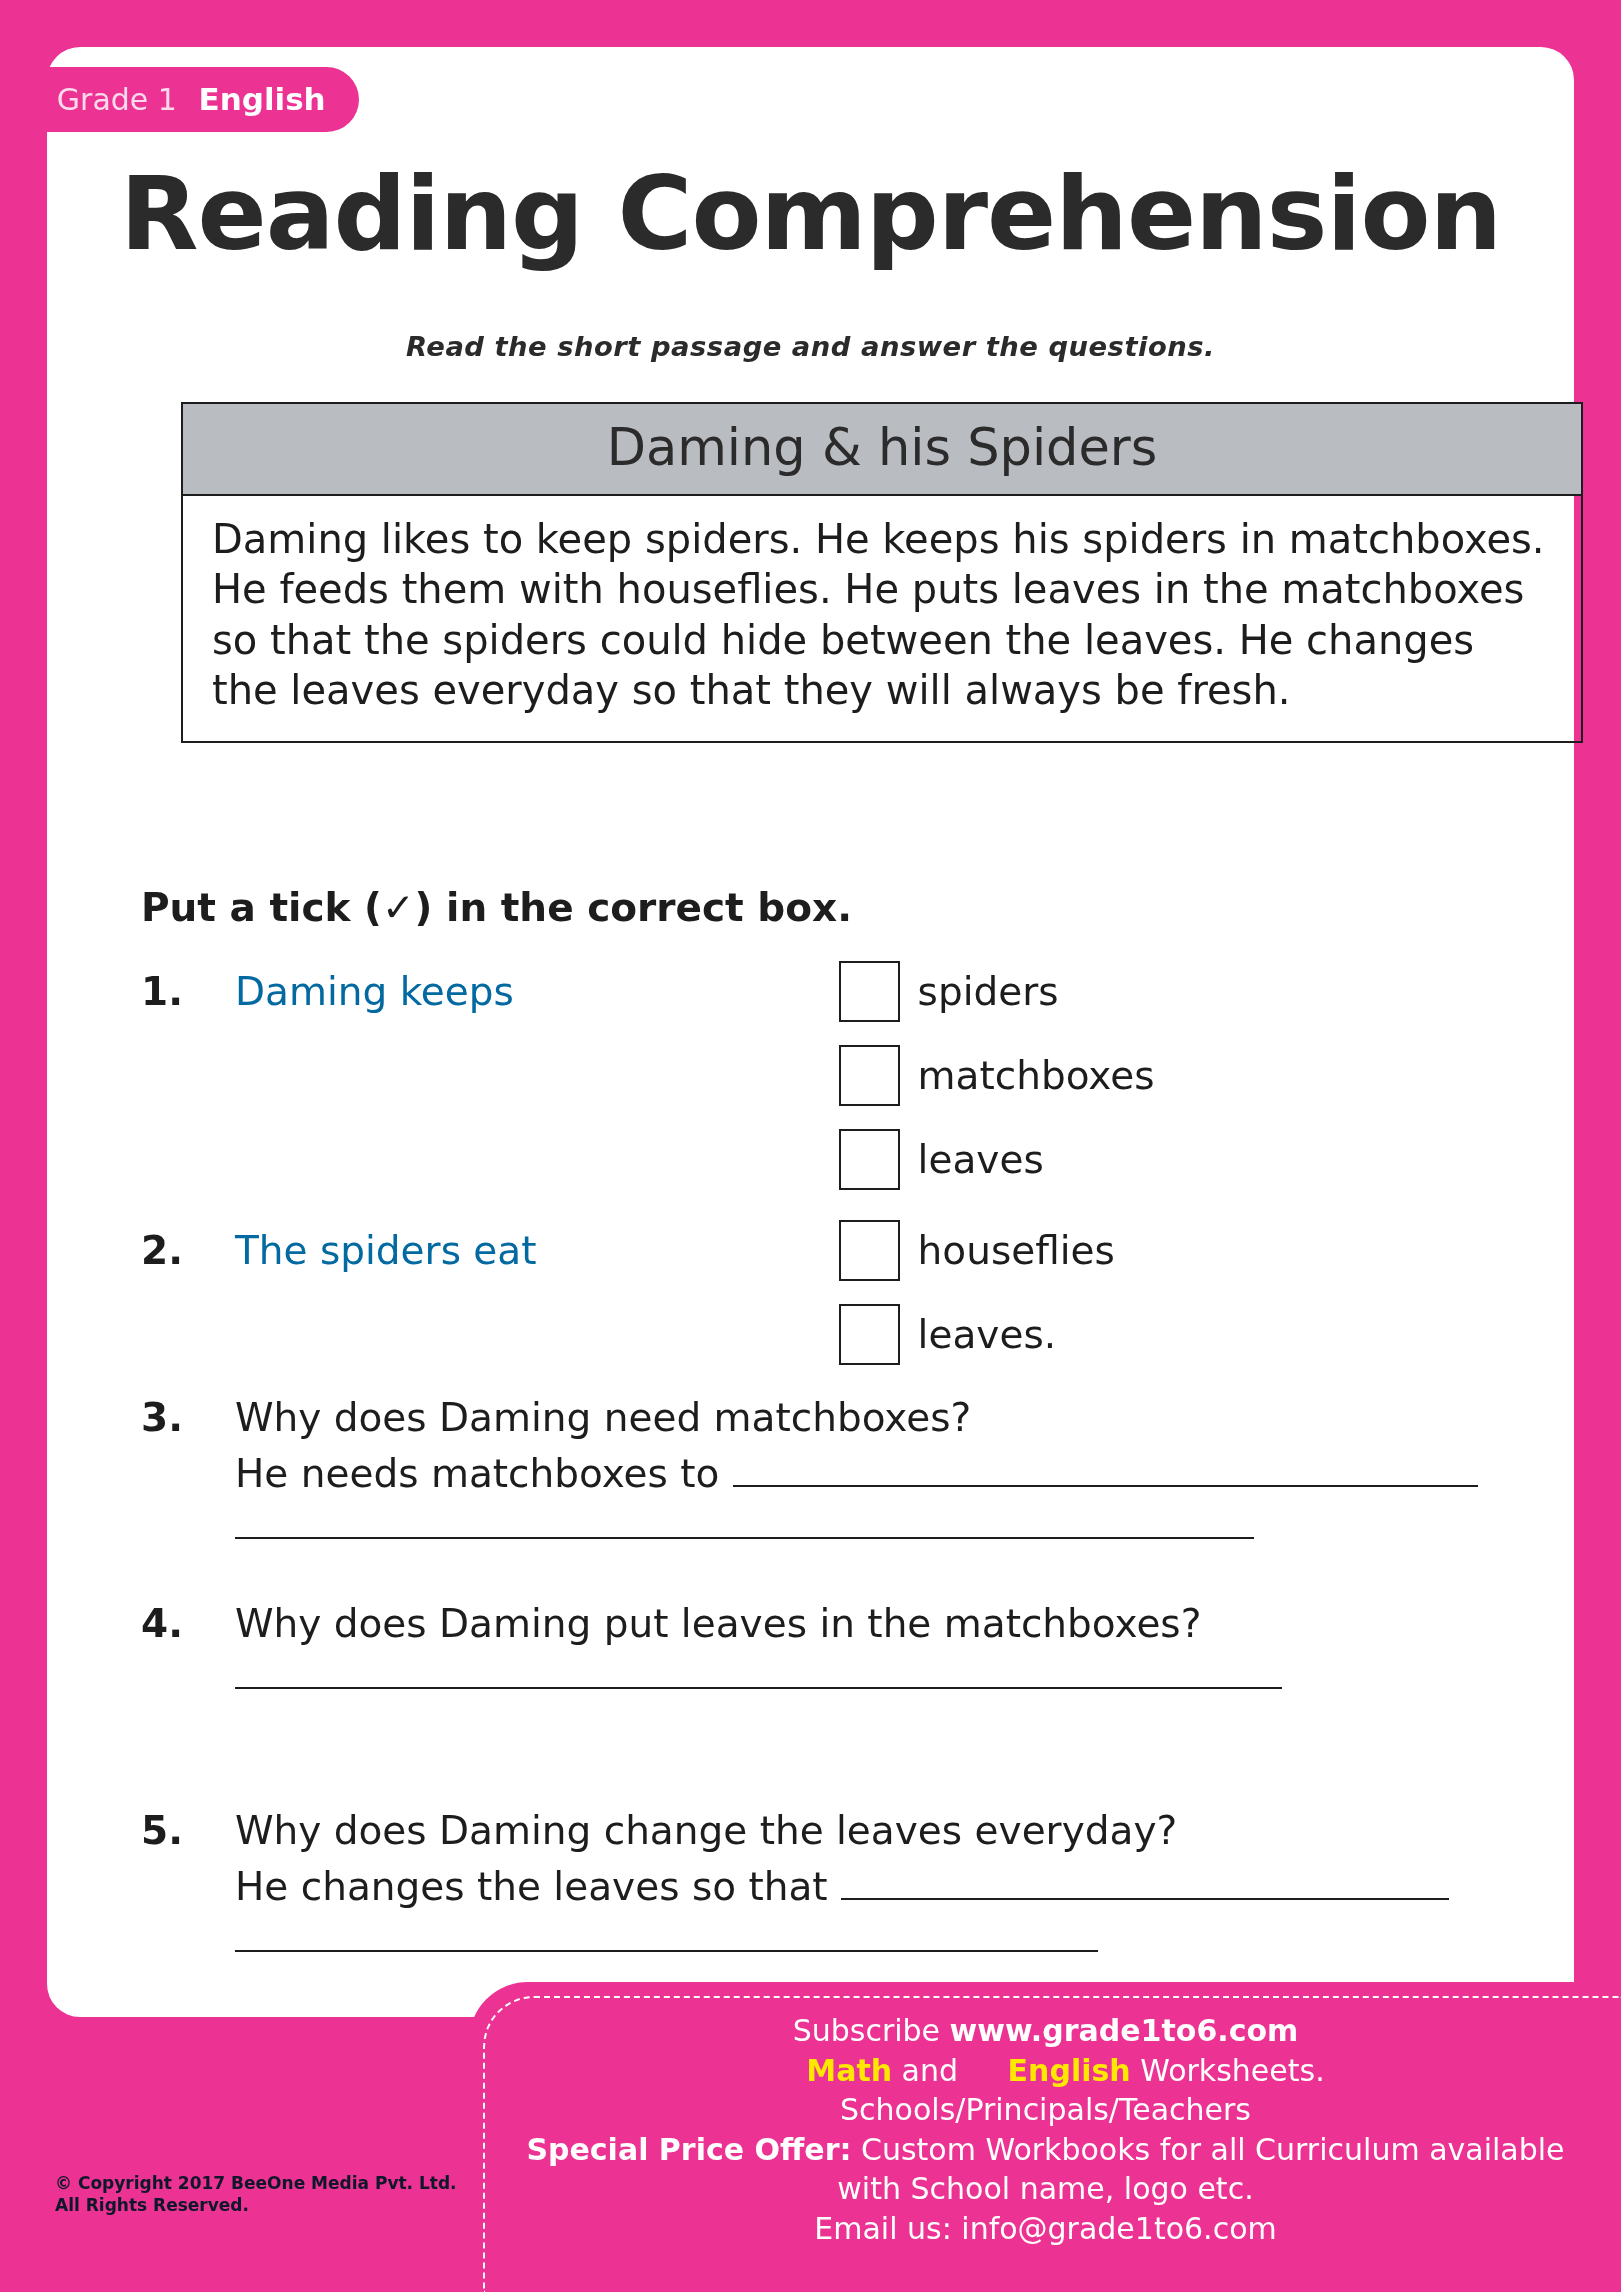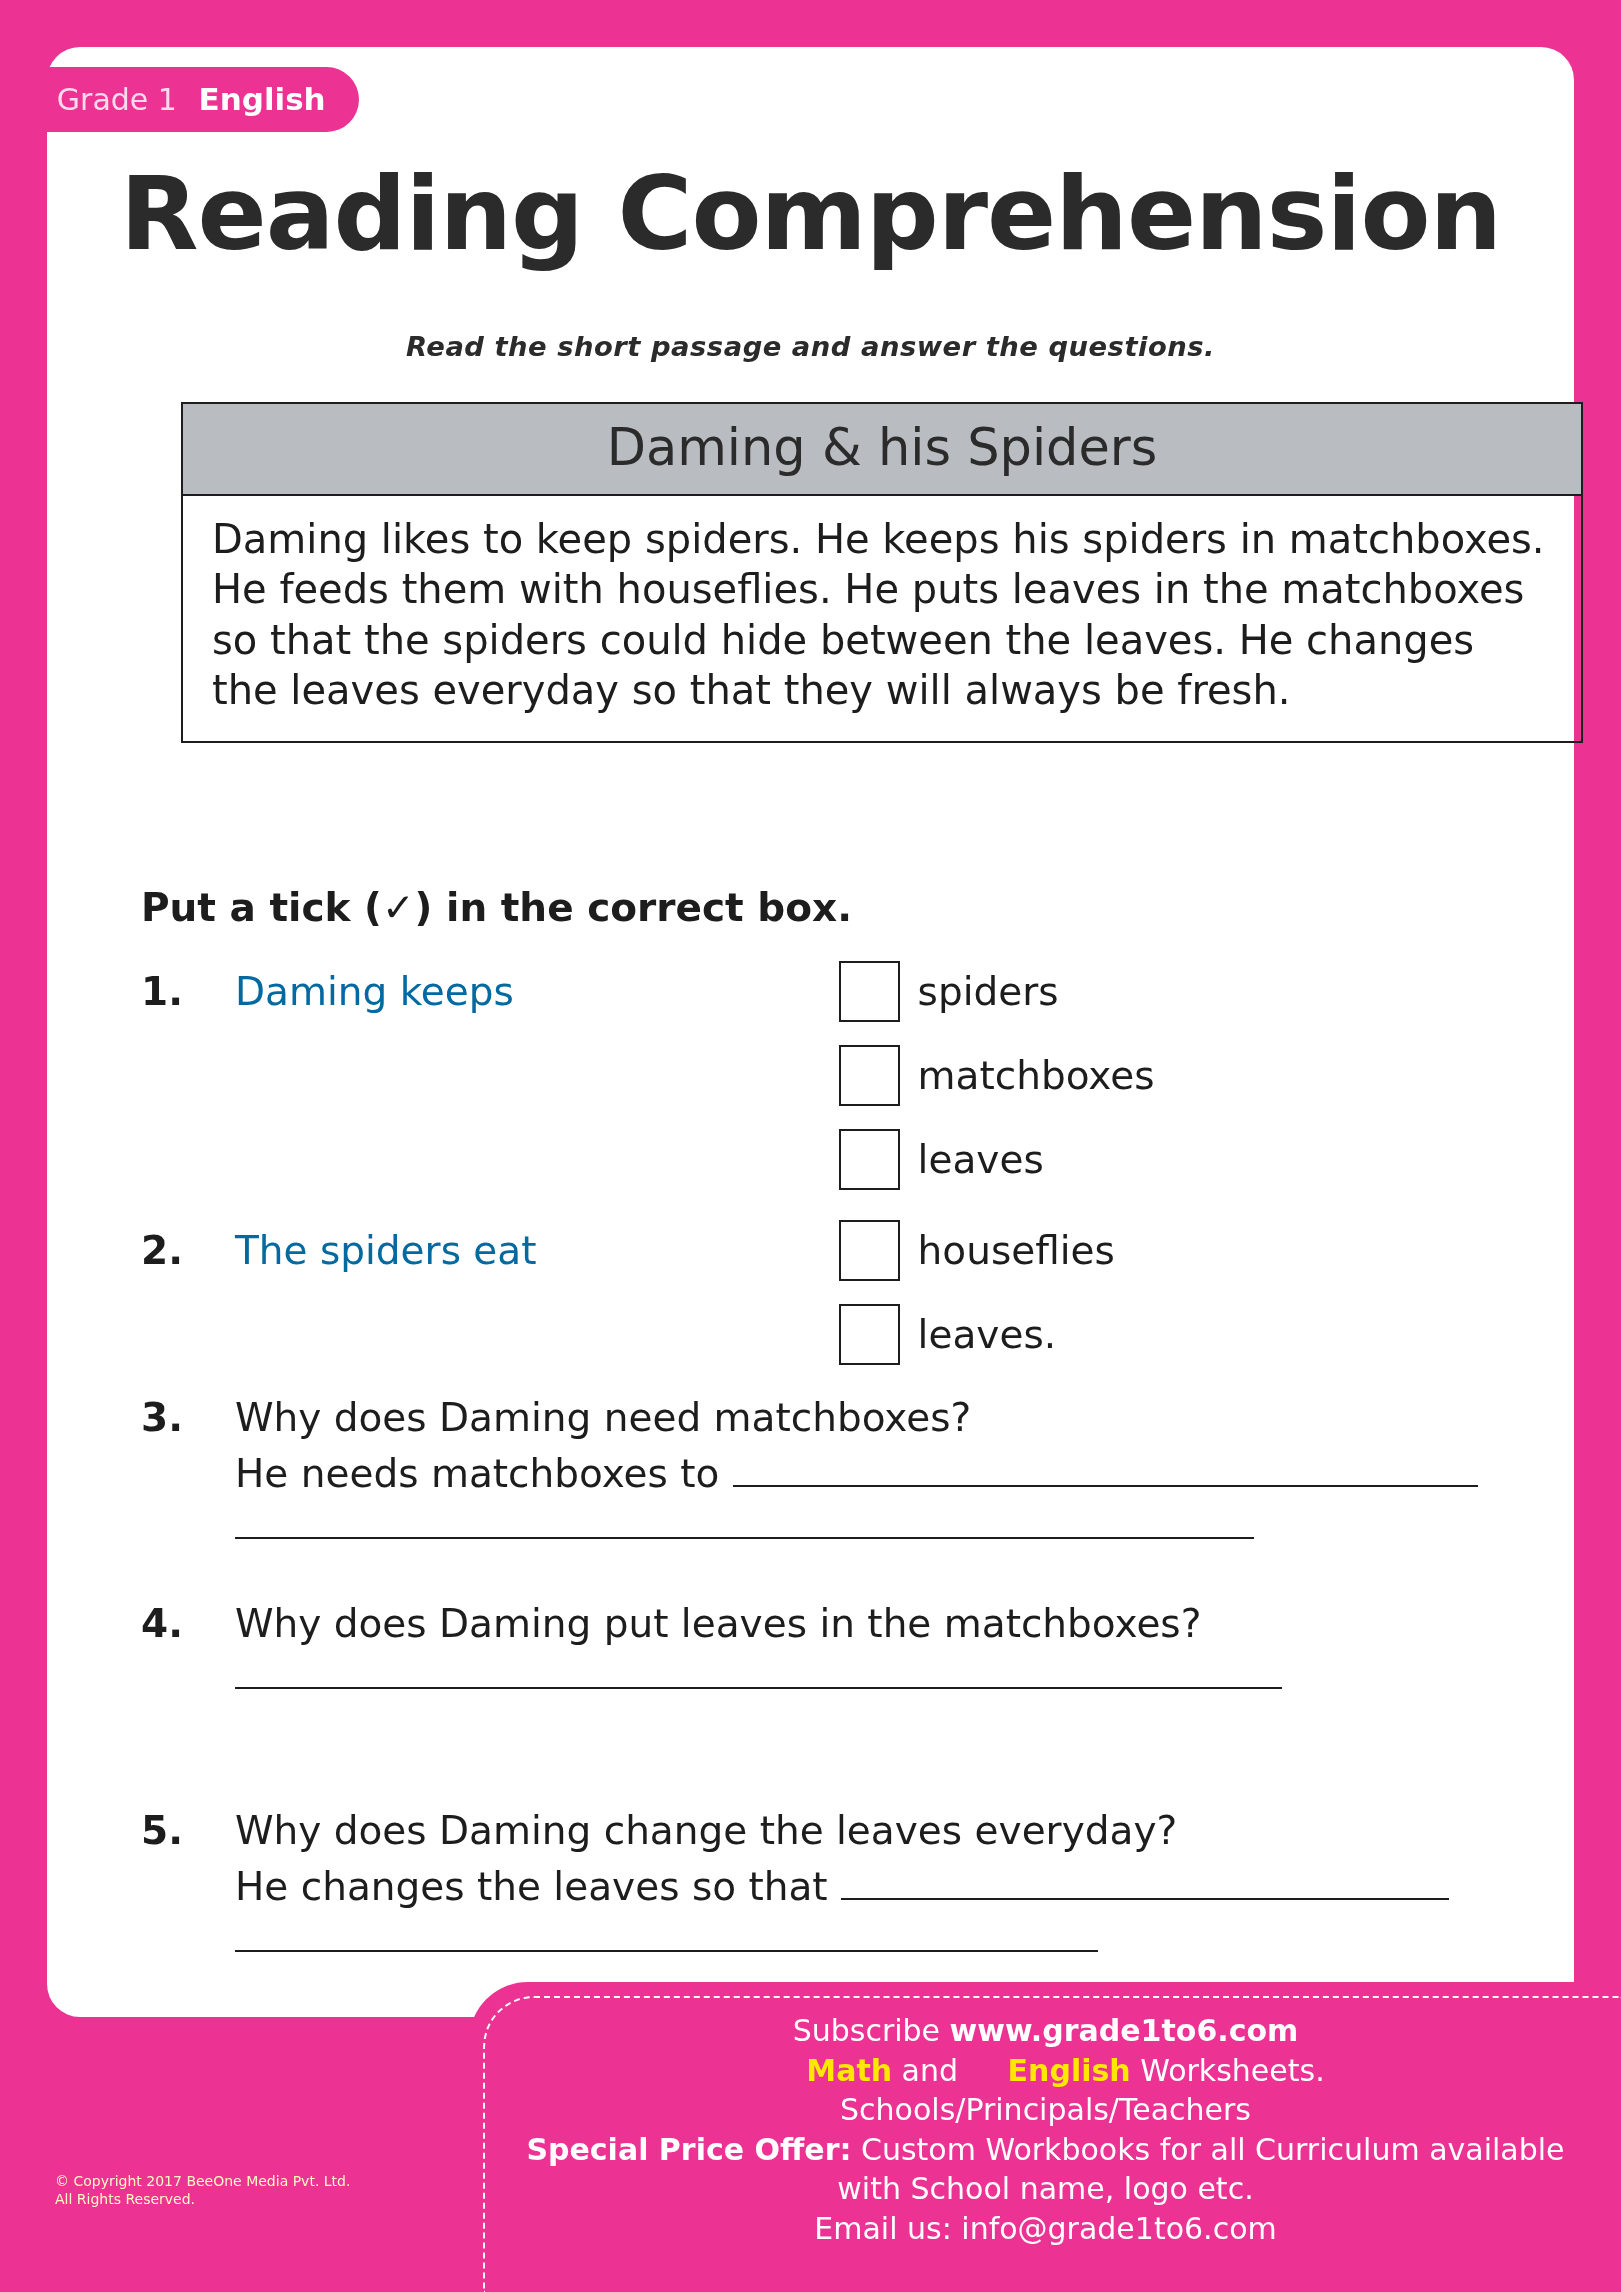--- a/index.html
+++ b/index.html
@@ -155,23 +155,24 @@
     text-align: center;
     color: #ffffff;
     font-size: 30px;
     line-height: 1.32;
   }
   .footer-text b { font-weight: bold; }
   .yellow { color: #ffe800; font-weight: bold; margin-left: 40px; }
   .copyright {
     position: absolute;
     left: 55px; top: 2172px;
-    font-size: 14px;
-    color: #fef9c3;
+    font-size: 17px;
+    color: #0f172a;
     line-height: 1.3;
+    font-weight: bold;
   }
 </style>
 </head>
 <body>
 
 <div class="page">
   <div class="sheet">
 
     <div class="grade-tag">
       <span class="grade">Grade 1</span>

